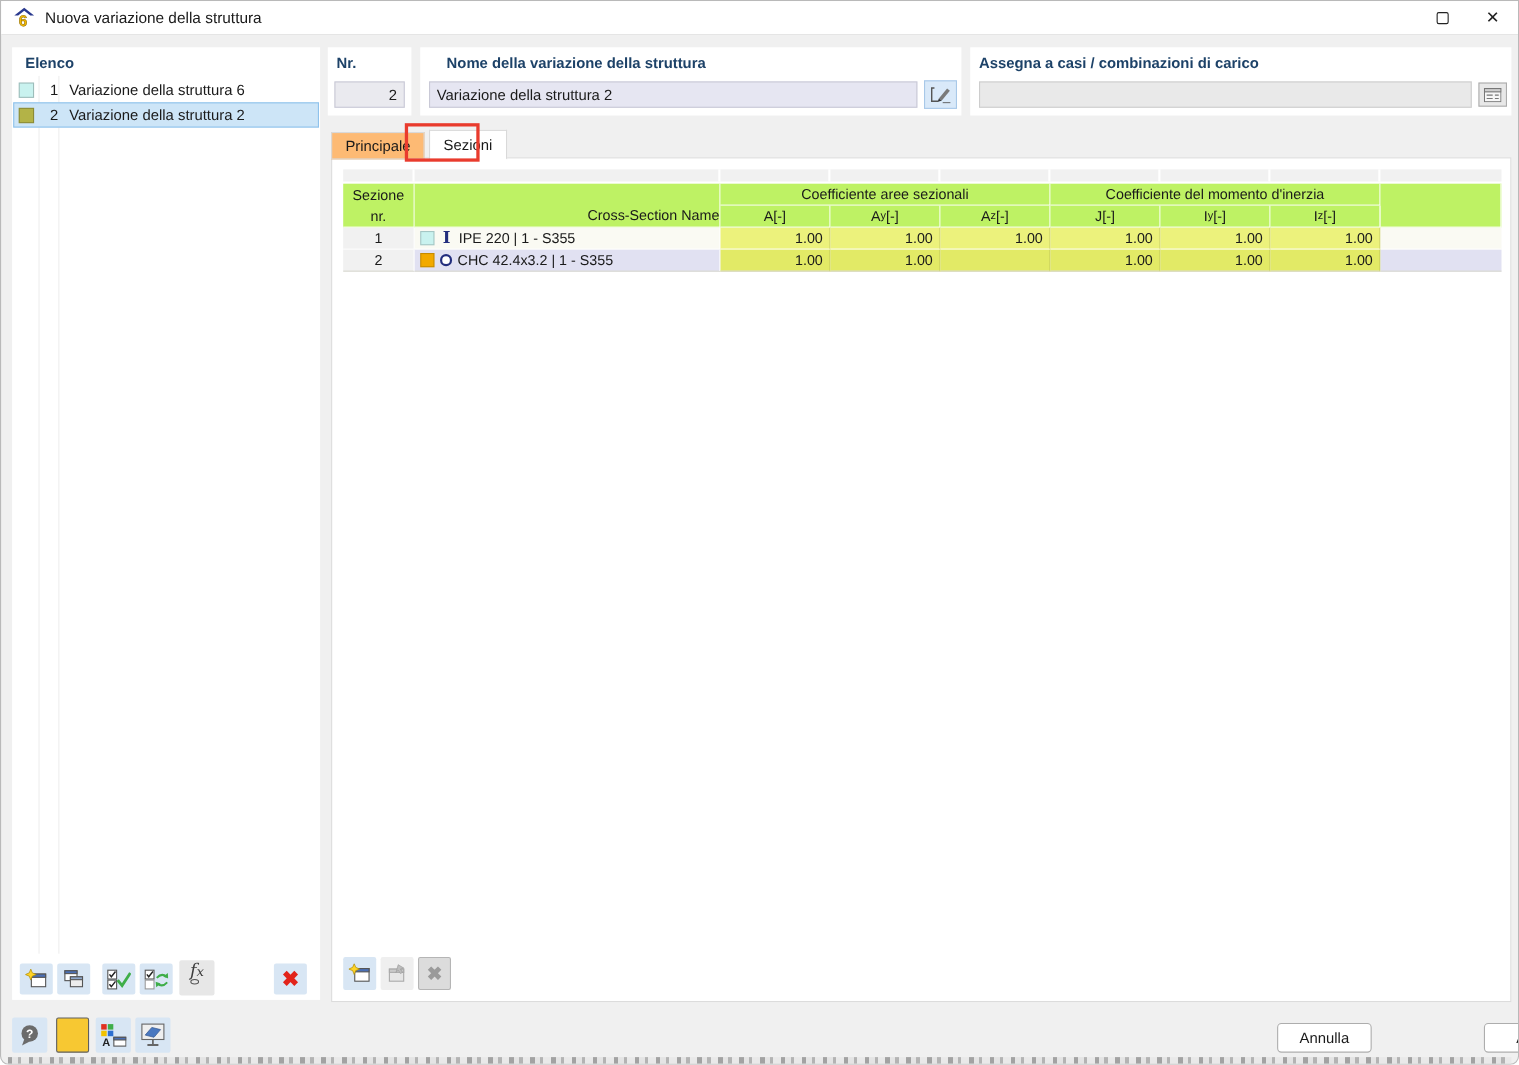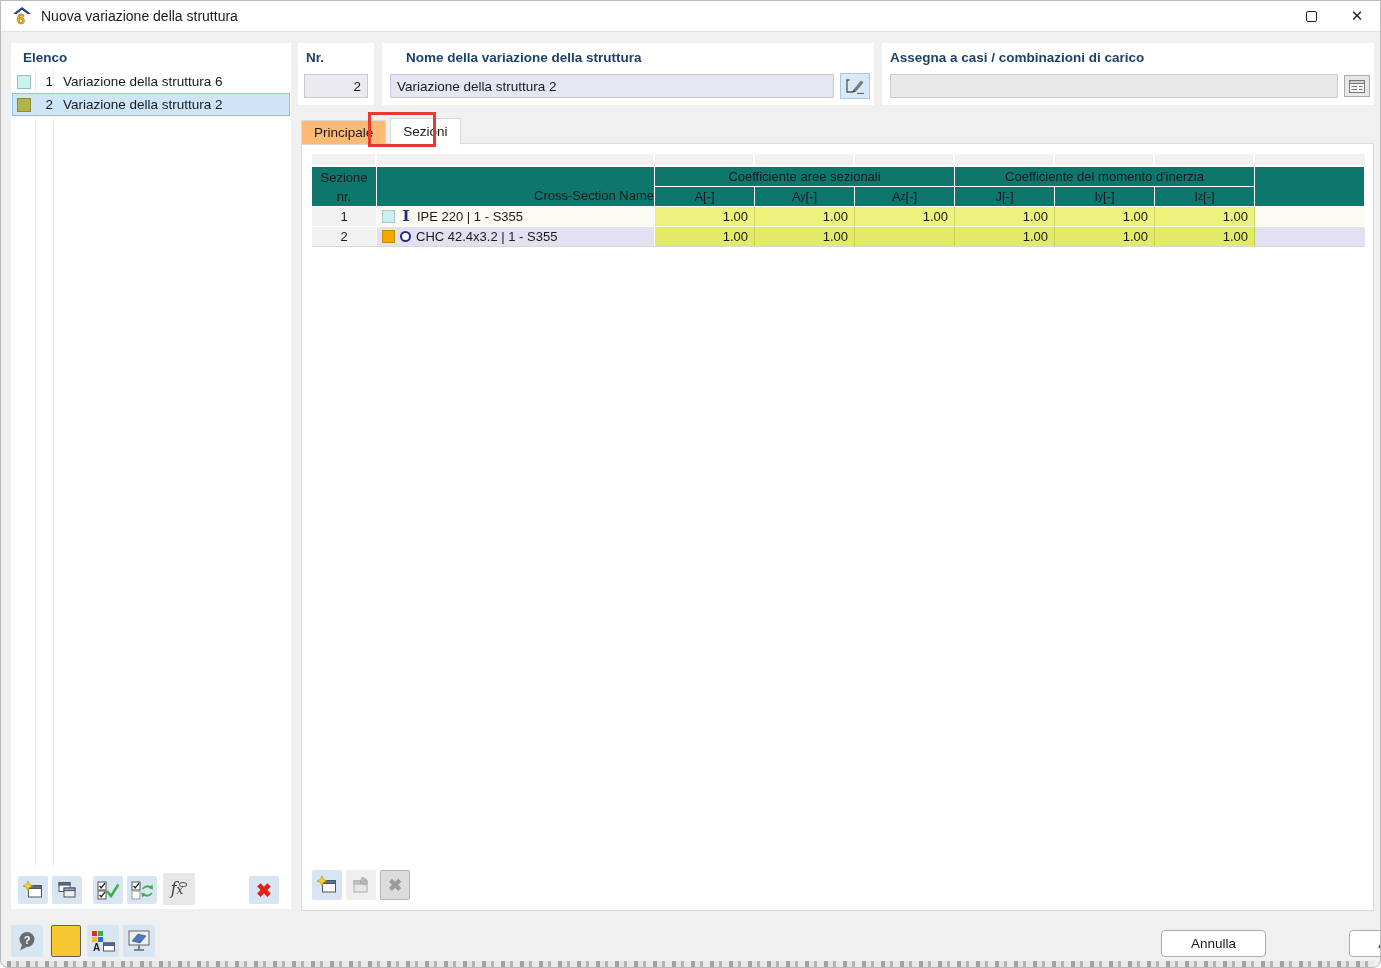--- a/index.html
+++ b/index.html
@@ -48,21 +48,21 @@
   .annotation-box { position:absolute; border:3px solid #E93B2D; z-index:6; pointer-events:none; }
 
   .tab-page { position:absolute; left:300px; top:142px; width:1073px; height:768px; background:#FFFFFF;
               border:1px solid #DCDCDC; }
 
   
   .tbl { position:absolute; left:10px; top:10px; width:1053px; }
   .tgrid { display:grid; grid-template-columns:65px 278px 100px 100px 100px 100px 100px 100px 110px; }
   .strip-cell { height:11px; background:#F1F1F1; border-right:2px solid #FFFFFF; }
   .strip-gap { height:2px; }
-  .hcell { background:#0f766e; border-right:1px solid #FFFFFF; border-bottom:1px solid #FFFFFF;
+  .hcell { background:#bef264; border-right:1px solid #FFFFFF; border-bottom:1px solid #FFFFFF;
            display:flex; align-items:center; justify-content:center; font-size:13px; color:#1a1a1a; }
   .h-sezione { grid-row:1 / 3; flex-direction:column; line-height:19px; }
   .h-name { grid-row:1 / 3; align-items:flex-end; padding-bottom:3px;justify-content:flex-end; }
   .h-group-a { grid-column:3 / 6; }
   .h-group-i { grid-column:6 / 9; }
   .h-tail { grid-row:1 / 3; }
   .hrow { grid-auto-rows:20px; }
   sub { font-size:10px; }
 
   .drow { grid-auto-rows:20px; font-size:13px; }
@@ -354,23 +354,23 @@
     </svg>
   </div>
   <div class="foot-icon" style="left:122px; top:924px;">
     <svg width="24" height="22" viewBox="0 0 24 22">
       <rect x="2" y="1" width="20" height="14" fill="#EFEFEF" stroke="#666"></rect>
       <polygon points="5,11 11,4 19,6 13,13" fill="#4A78C0" stroke="#2B4E86" stroke-width="0.6"></polygon>
       <line x1="12" y1="15" x2="12" y2="19" stroke="#666" stroke-width="1.6"></line>
       <line x1="7" y1="20" x2="17" y2="20" stroke="#666" stroke-width="1.6"></line>
     </svg>
   </div>
-  <div class="foot-icon grey" style="left:162px; top:872px;">
+  <div class="foot-icon grey" style="left:162px; top:872px;flex-direction:column;">
     <span class="fx-text"><span>f</span><span style="font-size:12px;">x</span></span>
       <span class="fx-eye"></span>
   </div>
 
   <div class="btn default" style="left:1048px; top:977px; width:100px;">OK</div>
-  <div class="btn" style="left:1160px; top:929px; width:105px;">Annulla</div>
+  <div class="btn" style="left:1160px; top:929px; width:86px;">Annulla</div>
   <div class="btn" style="left:1348px; top:929px; width:103px;">Applica</div>
 
   <div class="bottom-edge"></div>
 </div>
 
 </body></html>

